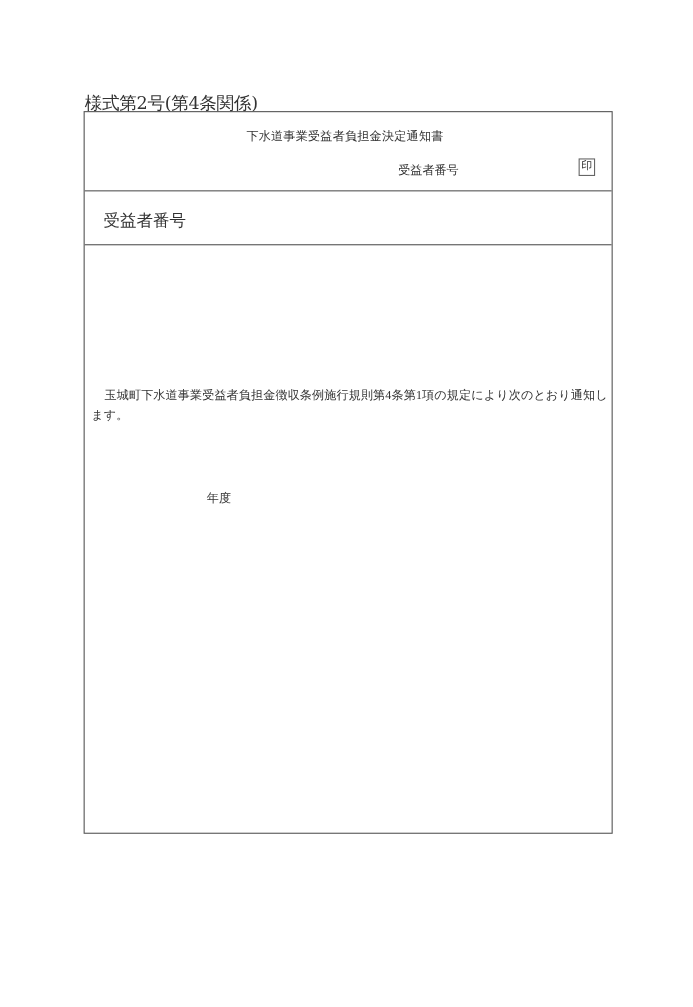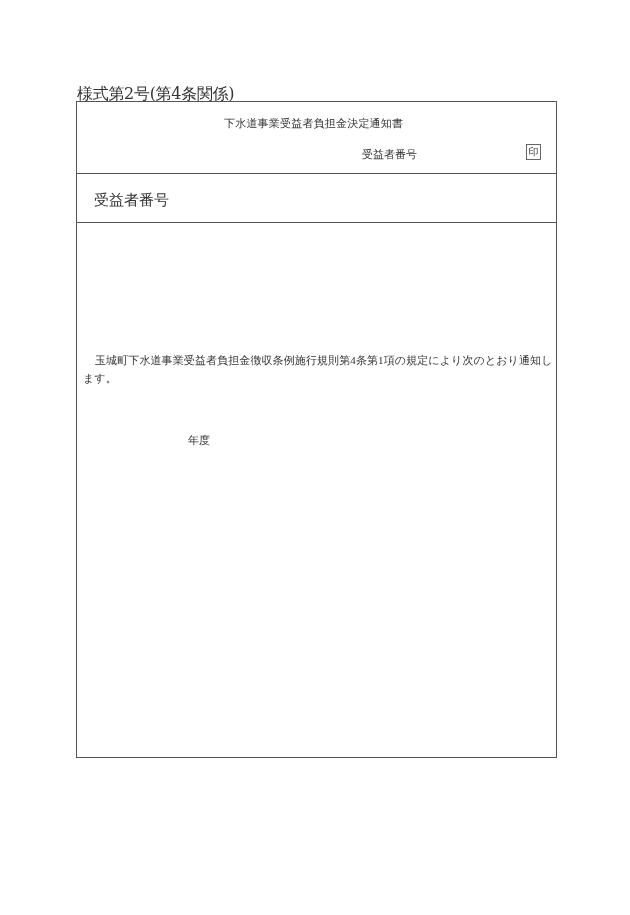--- a/index.html
+++ b/index.html
@@ -85,21 +85,21 @@
       top: 44px;
       width: 470px;
       font-size: 11px;
       line-height: 18px;
       text-indent: 12px;
       letter-spacing: 0.1px;
     }
     .fiscal-year {
       position: absolute;
       left: 111px;
-      top: 126px;
+      top: 138px;
       font-size: 11px;
     }
   </style>
 </head>
 <body>
 
 <div class="form-label">様式第2号(第4条関係)</div>
 
 <div class="form-box">
 

